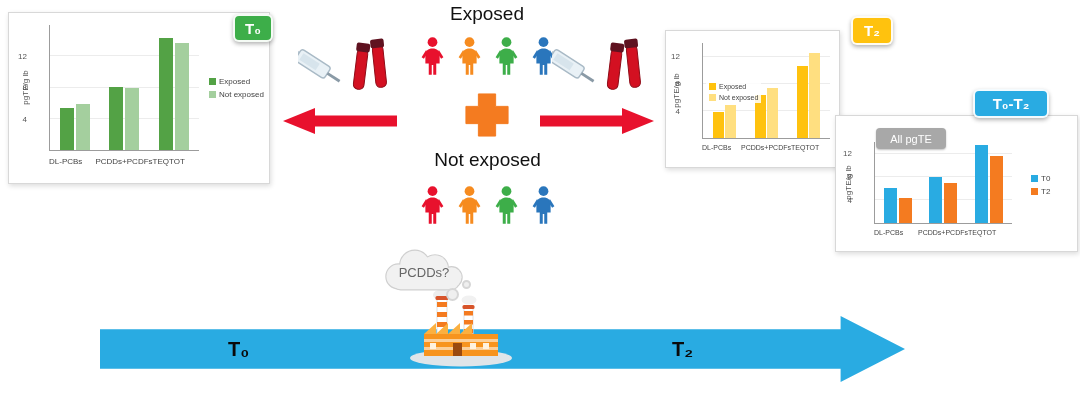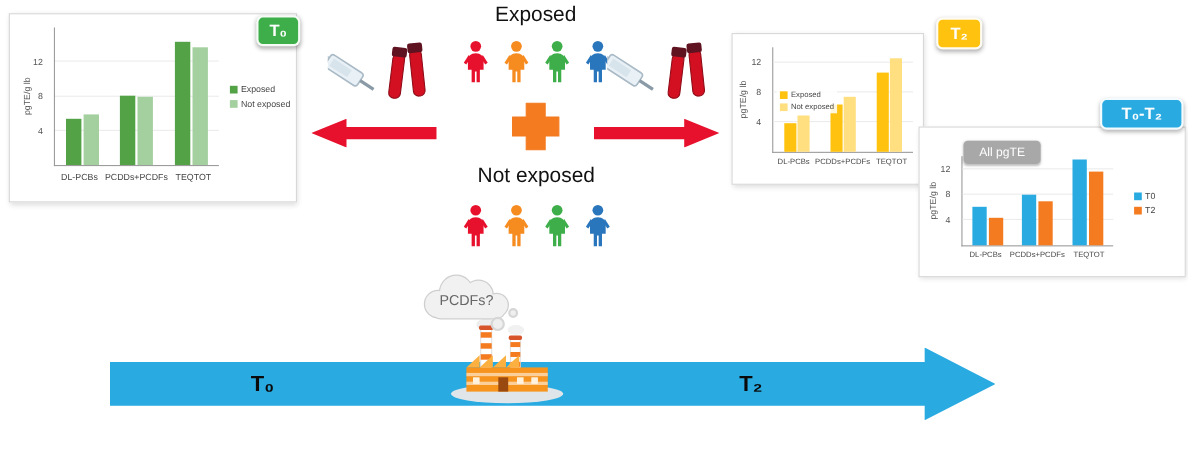--- a/index.html
+++ b/index.html
@@ -3,29 +3,29 @@
 <meta charset="utf-8">
 <style>
   *{margin:0;padding:0;box-sizing:border-box}
   html,body{width:1080px;height:420px;background:#fff;font-family:"Liberation Sans","DejaVu Sans",sans-serif;overflow:hidden}
   .canvas{position:relative;width:1080px;height:420px;background:#fff}
 
   
   .chart-panel{position:absolute;background:#fff;border:1px solid #d8d8d8;box-shadow:1px 2px 5px rgba(0,0,0,.14);z-index:3}
   .ylabel{position:absolute;font-size:8px;color:#555;white-space:nowrap;transform:rotate(-90deg);text-align:center;width:60px}
   .yticks{position:absolute}
-  .ytick{position:absolute;right:8px;transform:translateY(50%);font-size:8px;color:#555;line-height:1}
+  .ytick{position:absolute;right:20px;transform:translateY(50%);font-size:8px;color:#555;line-height:1}
   .plot{position:absolute;border-left:1px solid #9c9c9c;border-bottom:1px solid #9c9c9c}
   .grid{position:absolute;inset:0;z-index:1}
   .gridline{position:absolute;left:0;right:0;height:1px;background:#ececec}
   .bars{position:absolute;inset:0;display:flex;align-items:flex-end;justify-content:space-around;z-index:2}
   .bargroup{height:100%;display:flex;align-items:flex-end;gap:2px}
   .bar{width:13px}
   .xcats{position:absolute;display:flex}
-  .xcat{flex:1;text-align:center;font-size:7px;color:#444;padding-top:2px;white-space:nowrap}
+  .xcat{flex:1;font-size:7px;color:#444;padding-top:2px;white-space:nowrap}
   .legend{position:absolute;display:flex;flex-direction:column;gap:4px;z-index:3}
   .legend-item{display:flex;align-items:center;gap:3px;font-size:8px;color:#444;white-space:nowrap}
   .swatch{width:7px;height:7px;display:inline-block;flex:none}
 
   #panel-t0{left:8px;top:12px;width:262px;height:172px}
   #panel-t0 .plot{left:40px;top:12px;width:150px;height:126px}
   #panel-t0 .yticks{left:22px;top:12px;width:16px;height:126px}
   #panel-t0 .xcats{left:40px;top:142px;width:150px}
   #panel-t0 .legend{left:200px;top:64px}
   #panel-t0 .ylabel{left:-14px;top:70px}
@@ -48,21 +48,21 @@
   #panel-t0t2 .xcats{left:38px;top:111px;width:138px}
   #panel-t0t2 .legend{left:195px;top:58px}
   #panel-t0t2 .ylabel{left:-18px;top:62px}
   #panel-t0t2 .bar{width:13px}
   .all-data-badge{position:absolute;left:40px;top:12px;width:70px;height:21px;border-radius:4px;color:#fff;font-size:11px;display:flex;align-items:center;justify-content:center;background:#a8a8a8;box-shadow:0 1px 2px rgba(0,0,0,.25);z-index:4}
 
   
   .badge{position:absolute;color:#fff;font-weight:bold;display:flex;align-items:center;justify-content:center;border-radius:6px;border:2px solid rgba(255,255,255,.95);box-shadow:0 2px 4px rgba(0,0,0,.3);font-size:15px;z-index:6}
   #badge-t0{left:233px;top:14px;width:40px;height:28px}
   #badge-t2{left:851px;top:16px;width:42px;height:29px}
-  #badge-t0t2{left:1000px;top:89px;width:76px;height:29px}
+  #badge-t0t2{left:973px;top:89px;width:76px;height:29px}
 
   
   .heading{position:absolute;font-size:19px;font-weight:500;color:#111;text-align:center;z-index:2}
   #exposed-label{left:412px;top:3px;width:150px}
   #not-exposed-label{left:400px;top:149px;width:175px}
   .people-row{position:absolute;display:flex;gap:10px;justify-content:center;z-index:2}
   #people-exposed{left:415px;top:30px;width:145px;height:54px}
   #people-not-exposed{left:415px;top:179px;width:145px;height:54px}
   .person{width:27px;height:52px}
   .sample{position:absolute;width:92px;height:72px;z-index:2}
@@ -367,21 +367,21 @@
             <rect x="14" y="30" width="72" height="17" rx="8.5"></rect>
           </g>
           <g fill="#f1f1f1">
             <circle cx="20" cy="33" r="13"></circle>
             <circle cx="38" cy="21" r="16"></circle>
             <circle cx="60" cy="24" r="14"></circle>
             <circle cx="78" cy="34" r="11"></circle>
             <rect x="14" y="30" width="72" height="17" rx="8.5"></rect>
           </g>
         </svg></div>
-    <div class="cloud-text">PCDFs?</div>
+    <div class="cloud-text">PCDDs?</div>
   </div>
   <div class="bubble" id="bubble-1"></div>
   <div class="bubble" id="bubble-2"></div>
 
   <div id="factory">
     <svg viewBox="0 0 112 82" width="100%" height="100%">
       <ellipse cx="56" cy="72" rx="51" ry="8.5" fill="#dfe5e9"></ellipse>
       <ellipse cx="37" cy="9" rx="9" ry="5.5" fill="#ededed"></ellipse>
       <ellipse cx="64" cy="14" rx="7.5" ry="4.5" fill="#f1f1f1"></ellipse>
       <rect x="32" y="13" width="10" height="40" fill="#fff" stroke="#e0e0e0"></rect>

